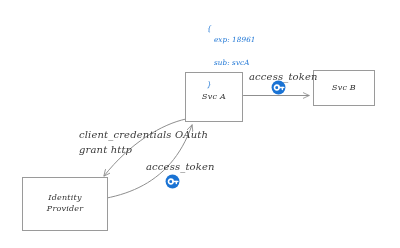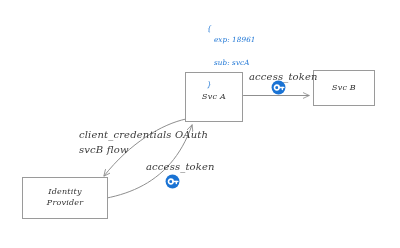--- a/index.html
+++ b/index.html
@@ -40,21 +40,21 @@
     font-size: 8px;
     color: #333333;
     text-align: center;
     line-height: 1.35;
     letter-spacing: 0.2px;
     white-space: pre-line;
   }
 
   #node-svc-a { left: 185px; top: 72px; width: 58px; height: 50px; }
   #node-svc-b { left: 313px; top: 70px; width: 62px; height: 36px; }
-  #node-idp   { left: 22px;  top: 177px; width: 86px; height: 42px; }
+  #node-idp   { left: 22px;  top: 177px; width: 86px; height: 54px; }
 
   
   .annotation {
     position: absolute;
     font-family: "DejaVu Serif", serif;
     font-style: italic;
     font-size: 10px;
     color: #3a3a3a;
     line-height: 1.45;
     letter-spacing: 0.15px;
@@ -124,21 +124,21 @@
   <div class="node-box" id="node-idp">
     <span class="node-label">Identity
 Provider</span>
   </div>
 
   <div class="annotation" id="label-token-top">access_token</div>
 
   <div class="annotation" id="label-token-bottom">access_token</div>
 
   <div class="annotation" id="label-grant-flow">client_credentials OAuth
-svcB flow</div>
+grant http</div>
 
   <svg class="token-icon" id="token-icon-top" viewBox="0 0 16 16">
     <circle cx="8" cy="8" r="7.4" fill="#1a73d4"></circle>
     <circle cx="6.2" cy="8" r="2.5" fill="none" stroke="#ffffff" stroke-width="1.7"></circle>
     <path d="M 8.4 8 L 13.6 8" stroke="#ffffff" stroke-width="1.7" stroke-linecap="round"></path>
     <path d="M 12.1 8 L 12.1 10.2" stroke="#ffffff" stroke-width="1.5" stroke-linecap="round"></path>
   </svg>
 
   <svg class="token-icon" id="token-icon-bottom" viewBox="0 0 16 16">
     <circle cx="8" cy="8" r="7.4" fill="#1a73d4"></circle>

